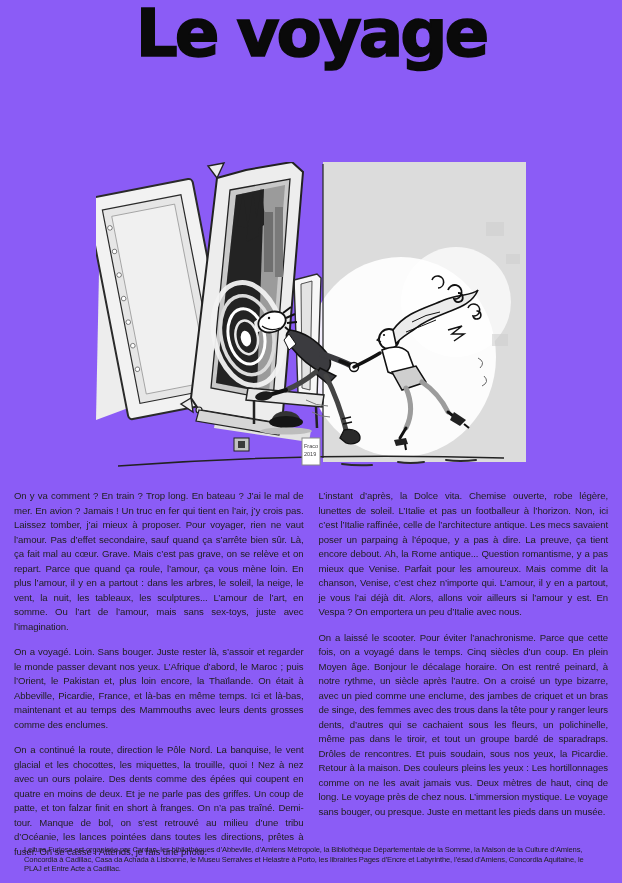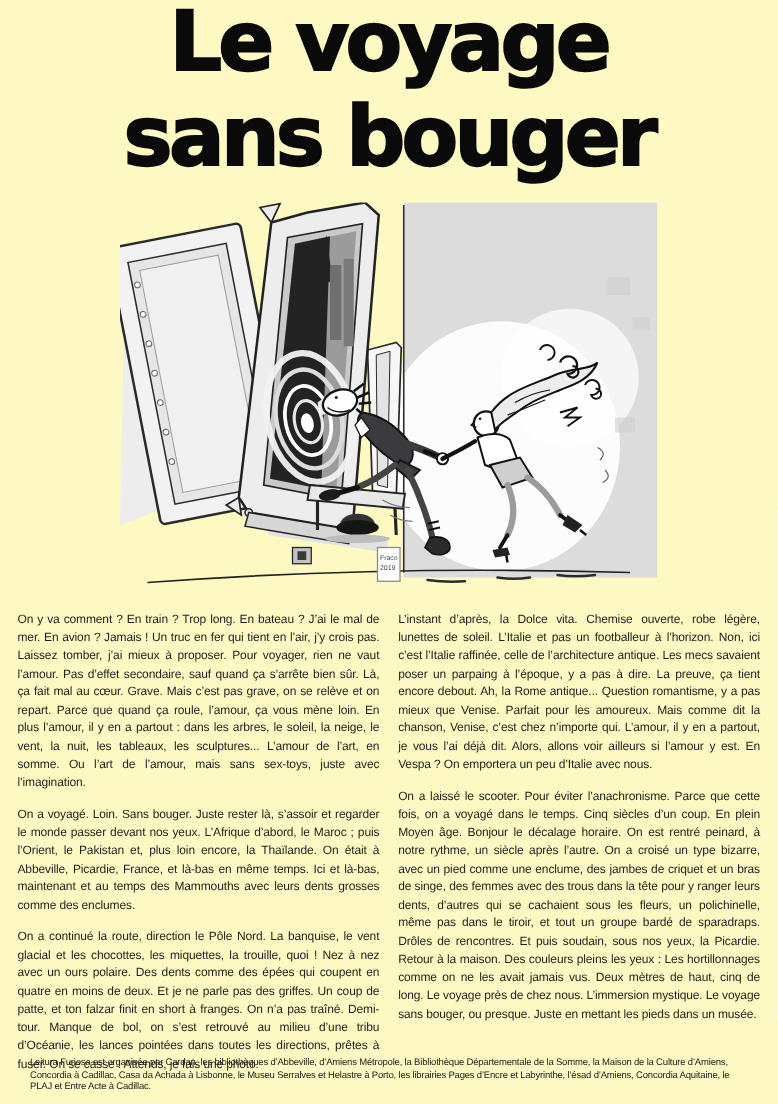--- a/index.html
+++ b/index.html
@@ -1,18 +1,18 @@
 <!DOCTYPE html>
 <html lang="fr"><head>
 <meta charset="utf-8">
 <style>
   html,body { margin:0; padding:0; background:#ffffff; }
   .page {
     position:relative; width:622px; height:883px; margin:0 auto;
-    background:#fef9c3; overflow:hidden;
+    background:#8b5cf6; overflow:hidden;
     font-family:"Liberation Sans", sans-serif; color:#1d1d1b;
   }
   .title {
     position:absolute; top:-4px; left:0; right:0; margin:0;
     text-align:center;
     font-family:"DejaVu Sans", sans-serif;
     font-weight:bold; font-size:66px; line-height:76px;
     letter-spacing:-3px; color:#0a0a0a;
     -webkit-text-stroke:1.6px #0a0a0a;
   }
@@ -36,21 +36,21 @@
     position:absolute; top:845px; left:24px; width:574px;
     font-size:7.6px; line-height:9.5px;
     letter-spacing:-0.15px; color:#222222;
   }
 </style>
 </head>
 <body>
 
 <div class="page">
 
-  <h1 class="title"><span>Le voyage</span><br><span>sans bouger</span></h1>
+  <h1 class="title"><span>Le voyage</span><br></h1>
 
   <div class="figure-wrap">
     <svg viewBox="0 0 430 318" width="430" height="318" xmlns="http://www.w3.org/2000/svg">
 
       <g>
         <rect x="227" y="0" width="203" height="300" fill="#dcdcdc"></rect>
         <ellipse cx="305" cy="195" rx="95" ry="100" fill="#ffffff" opacity="0.9"></ellipse>
         <ellipse cx="360" cy="140" rx="55" ry="55" fill="#ffffff" opacity="0.7"></ellipse>
         <rect x="390" y="60" width="18" height="14" fill="#cfcfcf" opacity="0.6"></rect>
         <rect x="410" y="92" width="14" height="10" fill="#cfcfcf" opacity="0.6"></rect>

